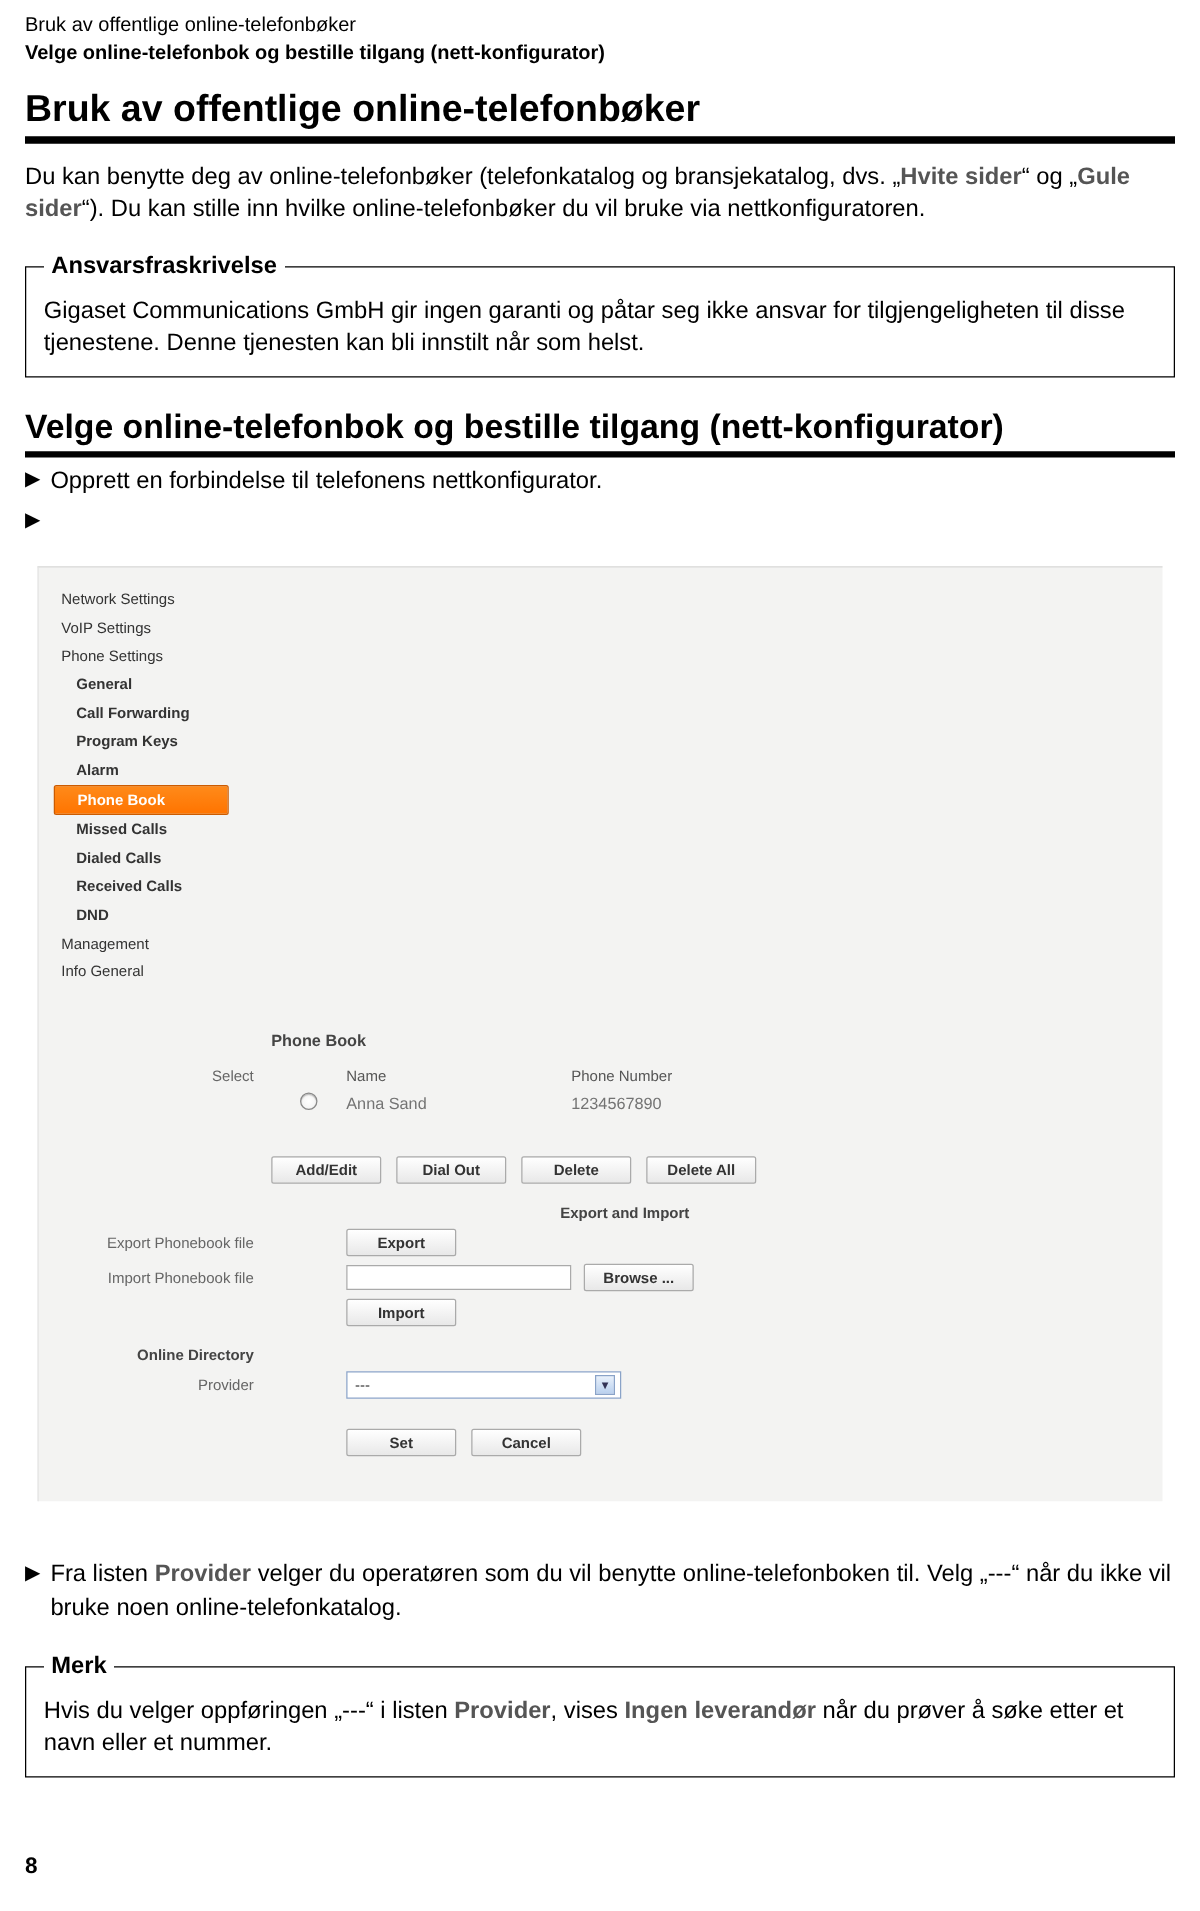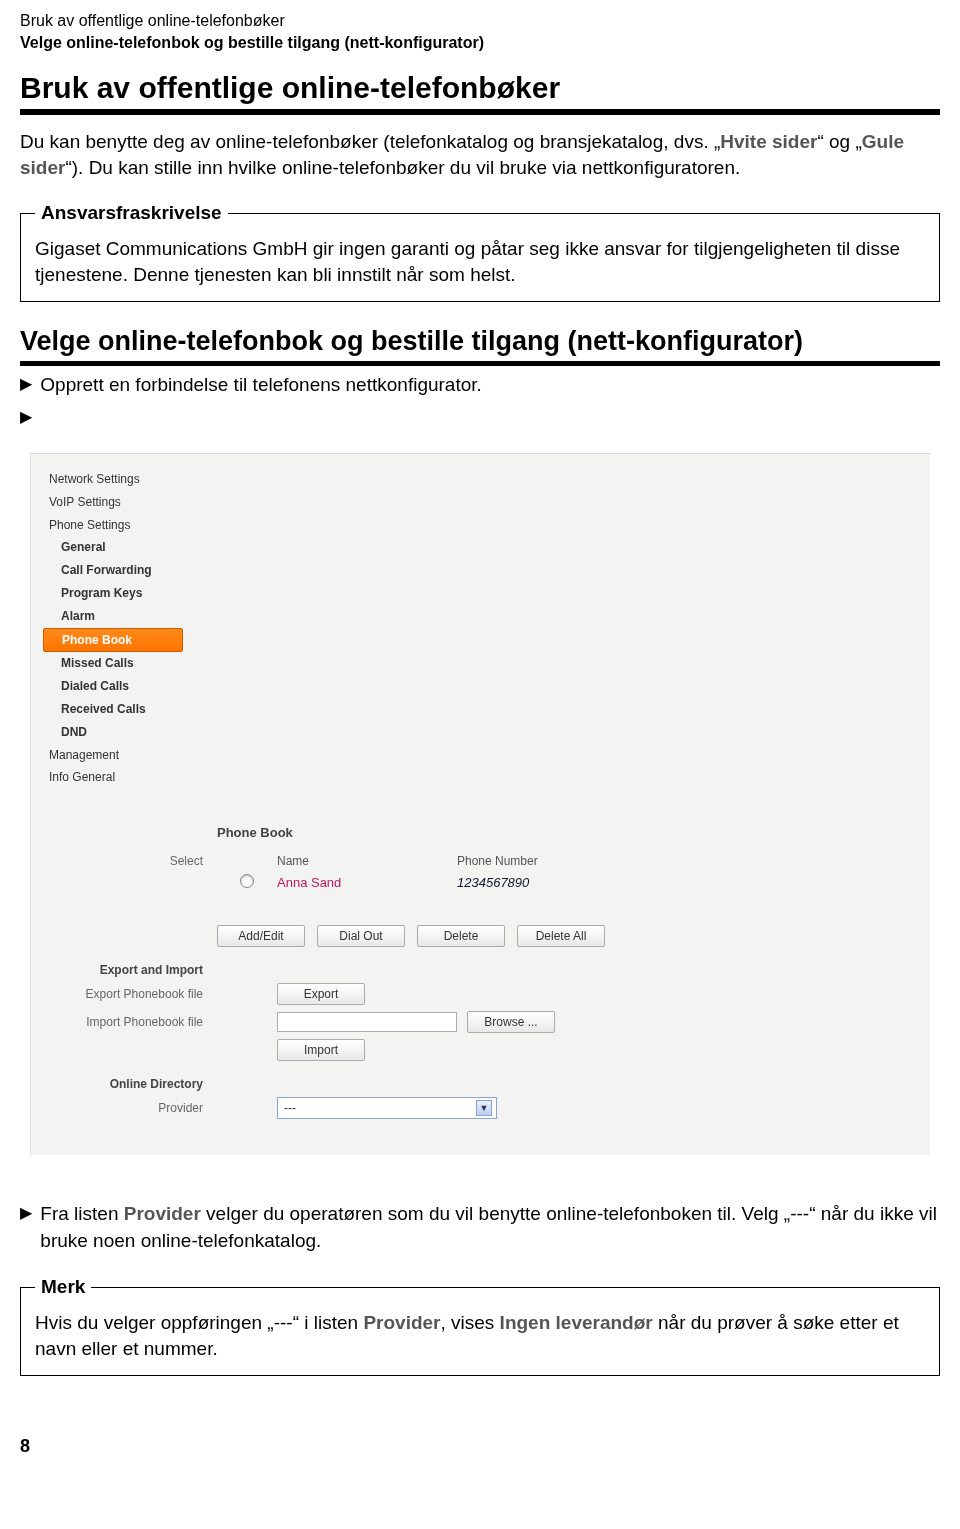--- a/index.html
+++ b/index.html
@@ -120,20 +120,21 @@
     height: 22px;
     line-height: 20px;
     text-align: center;
     background: linear-gradient(#fff,#e8e8e8);
     border: 1px solid #aaa;
     border-radius: 2px;
     font-size: 12px;
     color: #333;
     padding: 0 10px;
     margin-right: 12px;
+    font-weight: bold;
   }
   .radio {
     width: 14px; height: 14px;
     border: 1px solid #888;
     border-radius: 50%;
     display: inline-block;
     background: radial-gradient(#fff,#f0f0f0);
     box-shadow: inset 0 1px 1px rgba(0,0,0,.25);
   }
   .text-input {
@@ -221,32 +222,32 @@
           <div style="width:60px"></div>
           <div class="col-head" style="width:180px">Name</div>
           <div class="col-head">Phone Number</div>
         </div>
 
         <div class="row">
           <div class="label-col"></div>
           <div style="width:60px; text-align:center;">
             <span class="radio"></span>
           </div>
-          <div style="width:180px; color:#be185d;">Anna Sand</div>
-          <div style="color:#0f172a;font-style:italic;">1234567890</div>
+          <div style="width:180px; color:#737373;">Anna Sand</div>
+          <div style="color:#737373;">1234567890</div>
         </div>
 
         <div class="row" style="margin-top:34px; justify-content:flex-start; padding-left:176px;">
           <span class="btn">Add/Edit</span>
           <span class="btn">Dial Out</span>
           <span class="btn">Delete</span>
           <span class="btn">Delete All</span>
         </div>
 
-        <div class="row" style="margin-top:16px;">
+        <div class="row" style="margin-top:16px;justify-content:center;">
           <div class="section-label">Export and Import</div>
         </div>
 
         <div class="row">
           <div class="label-col">Export Phonebook file</div>
           <div style="width:60px"></div>
           <span class="btn">Export</span>
         </div>
 
         <div class="row">
@@ -267,20 +268,24 @@
         </div>
         <div class="row">
           <div class="label-col">Provider</div>
           <div style="width:60px"></div>
           <div class="select-box">
             <span>---</span>
             <span class="caret">▼</span>
           </div>
         </div>
 
+        <div class="row" style="margin-top:24px; justify-content:flex-start; padding-left:236px;">
+          <span class="btn">Set</span>
+          <span class="btn">Cancel</span>
+        </div>
       </div>
     </div>
   </div>
 
   <div style="height:30px"></div>
 
   <div class="bullet-row">
     <span class="tri">▶</span>
     <span>
       <span>Fra listen </span><span class="emph">Provider</span><span> velger du operatøren som du vil benytte online-telefonboken til. Velg „---“ når du ikke vil bruke noen online-telefonkatalog.</span>

